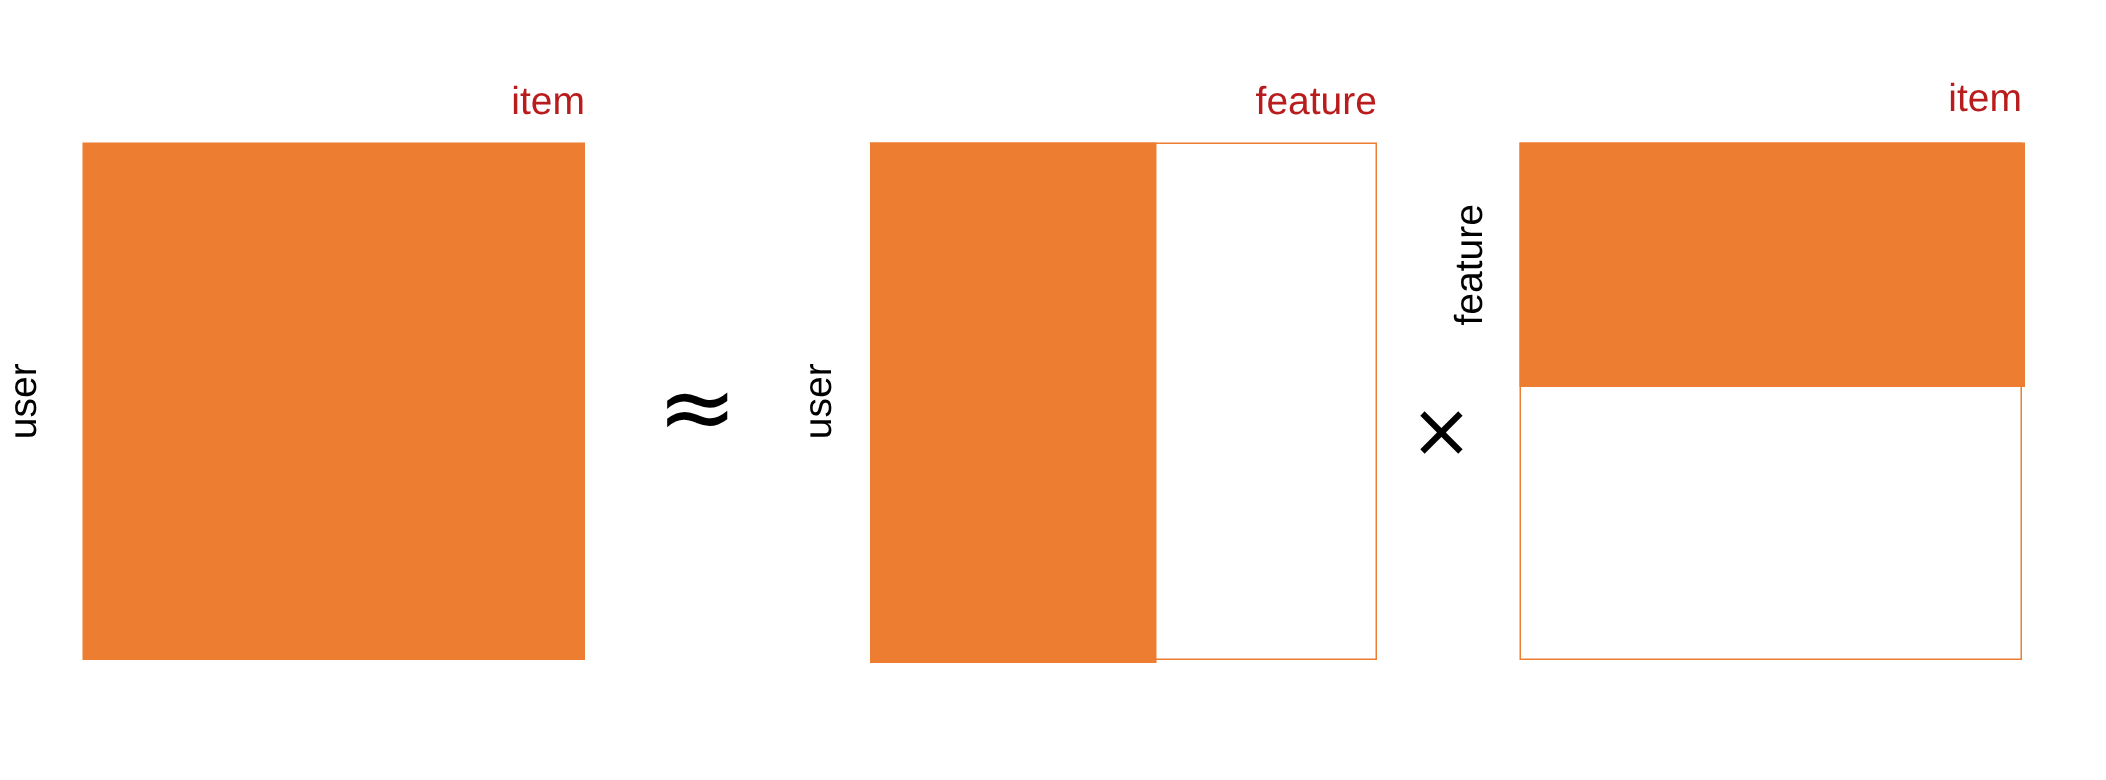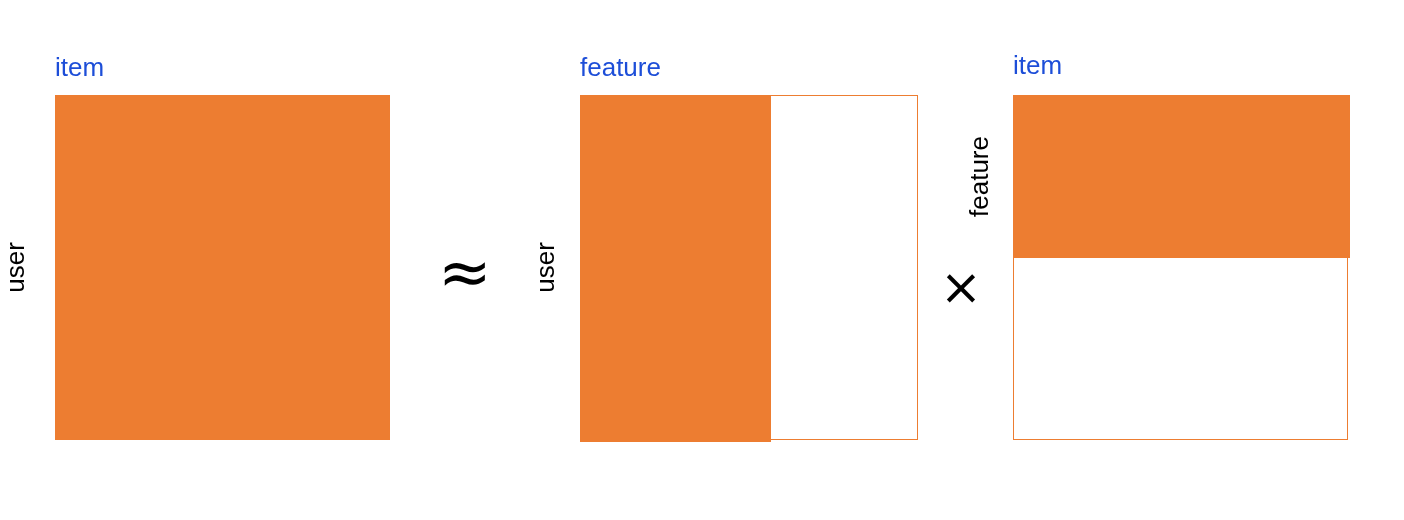--- a/index.html
+++ b/index.html
@@ -26,24 +26,24 @@
   }
   .fill {
     position: absolute;
     background: var(--orange, #ED7D31);
   }
   .solid {
     background: var(--orange, #ED7D31);
   }
   .top-label {
     position: absolute;
-    text-align: left;
+    text-align: right;
     font-size: 26px;
     line-height: 30px;
-    color: #1d4ed8;
+    color: #b91c1c;
   }
   .side-label-wrap {
     position: absolute;
     display: flex;
     align-items: center;
     justify-content: center;
     width: 34px;
   }
   .side-label-wrap span {
     display: block;

